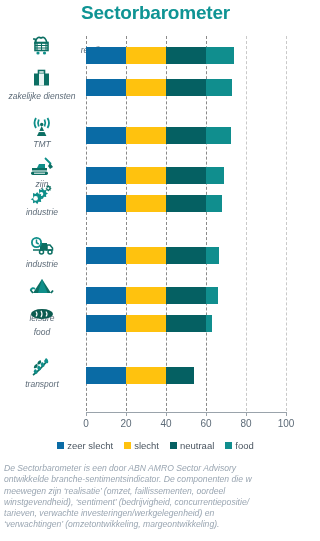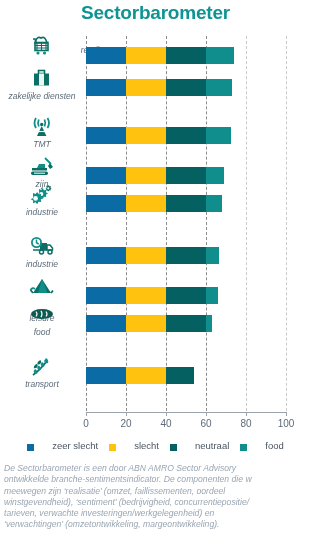--- a/index.html
+++ b/index.html
@@ -42,21 +42,21 @@
     font-size:8.5px;color:#5d6b78;font-style:italic;
     white-space:nowrap;
     position:absolute;left:0;width:84px;
   }
   .ico{position:absolute;left:0;width:84px;text-align:center;}
   .ico svg{display:block;margin:0 auto;}
   #legend{
     position:absolute;left:0;top:440px;width:311px;
     display:flex;justify-content:center;align-items:center;gap:11px;
   }
-  .lgitem{display:flex;align-items:flex-end;gap:18px;}
+  .lgitem{display:flex;align-items:center;gap:3px;}
   .lgsw{width:7px;height:7px;display:block;}
   .lgtx{font-size:9.5px;color:#4a5560;}
   #note{
     position:absolute;left:4px;top:463px;width:318px;
     font-size:8.6px;line-height:11.3px;
     color:#9aa6b2;font-style:italic;
   }
   #note p{margin:0;white-space:nowrap;}
 </style>
 </head>

